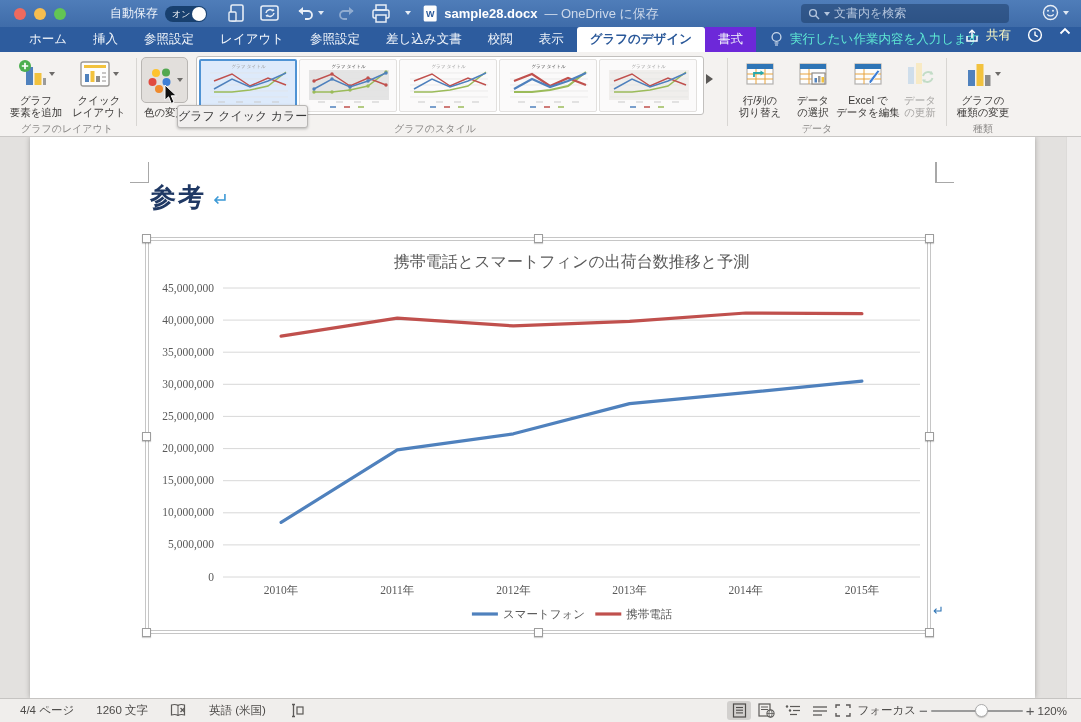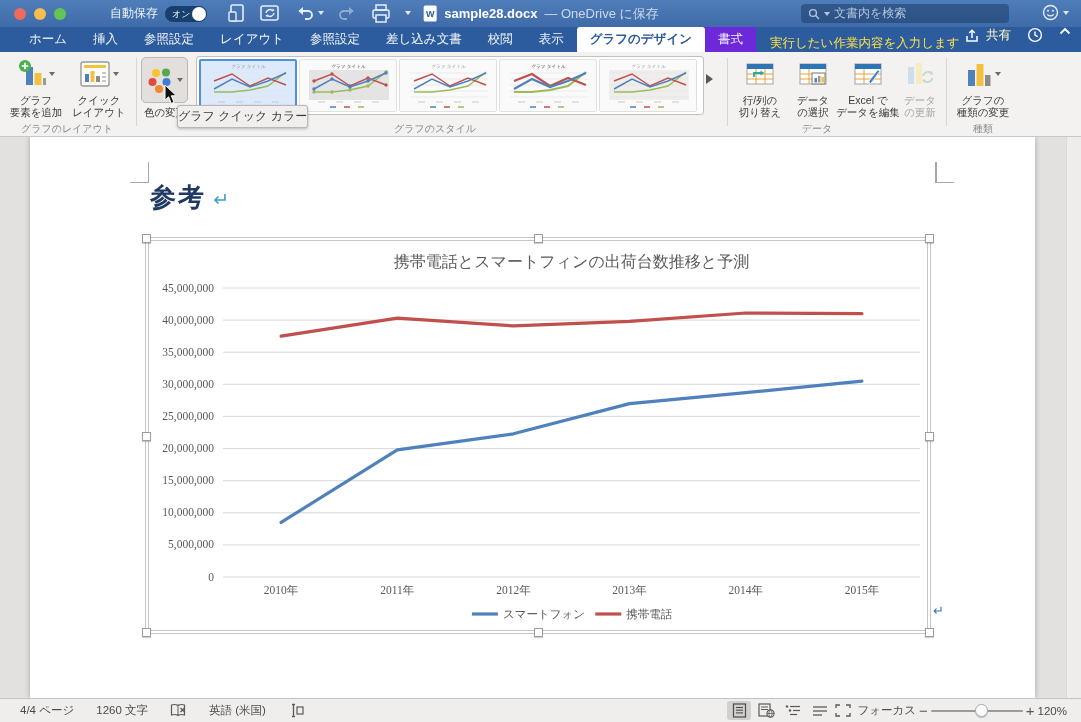--- a/index.html
+++ b/index.html
@@ -31,21 +31,21 @@
   .tb-search .ph { color:#b4c5dd; font-size:12px; }
   .tb-smiley { position:absolute; right:12px; top:4px; display:flex; align-items:center; gap:4px; }
 
   
   .tabrow { position:absolute; left:0; top:27px; width:1081px; height:25px; background:#2d5c9e;
     display:flex; align-items:stretch; }
   .tabs { display:flex; align-items:stretch; padding-left:16px; }
   .tab { color:#f2f6fb; font-size:12.5px; padding:0 13px; display:flex; align-items:center; cursor:default; }
   .tab.active { background:#ffffff; color:#2a5899; font-weight:bold; border-radius:3px 3px 0 0; }
   .tab.contextual { background:#6d28d9; }
-  .assistant { display:flex; align-items:center; gap:7px; margin-left:14px; color:#fde047; font-size:12.5px;flex-direction:column; }
+  .assistant { display:flex; align-items:center; gap:7px; margin-left:14px; color:#5eead4; font-size:12.5px; }
   .tabrow-right { position:absolute; right:10px; top:0; height:25px; display:flex; align-items:flex-start; gap:16px;
     color:#fef9c3; font-size:12.5px; }
   .share-wrap { display:flex; align-items:center; gap:5px; }
 
   
   .ribbon { position:absolute; left:0; top:52px; width:1081px; height:85px; background:#f4f2f0;
     border-bottom:1px solid #c9c7c5; }
   .vdiv { position:absolute; top:6px; height:68px; width:1px; background:#d8d6d3; }
   .glabel { position:absolute; top:70px; font-size:10px; color:#8a8886; width:140px; text-align:center; }
   .rbtn { position:absolute; top:5px; display:flex; flex-direction:column; align-items:center; cursor:default; }

